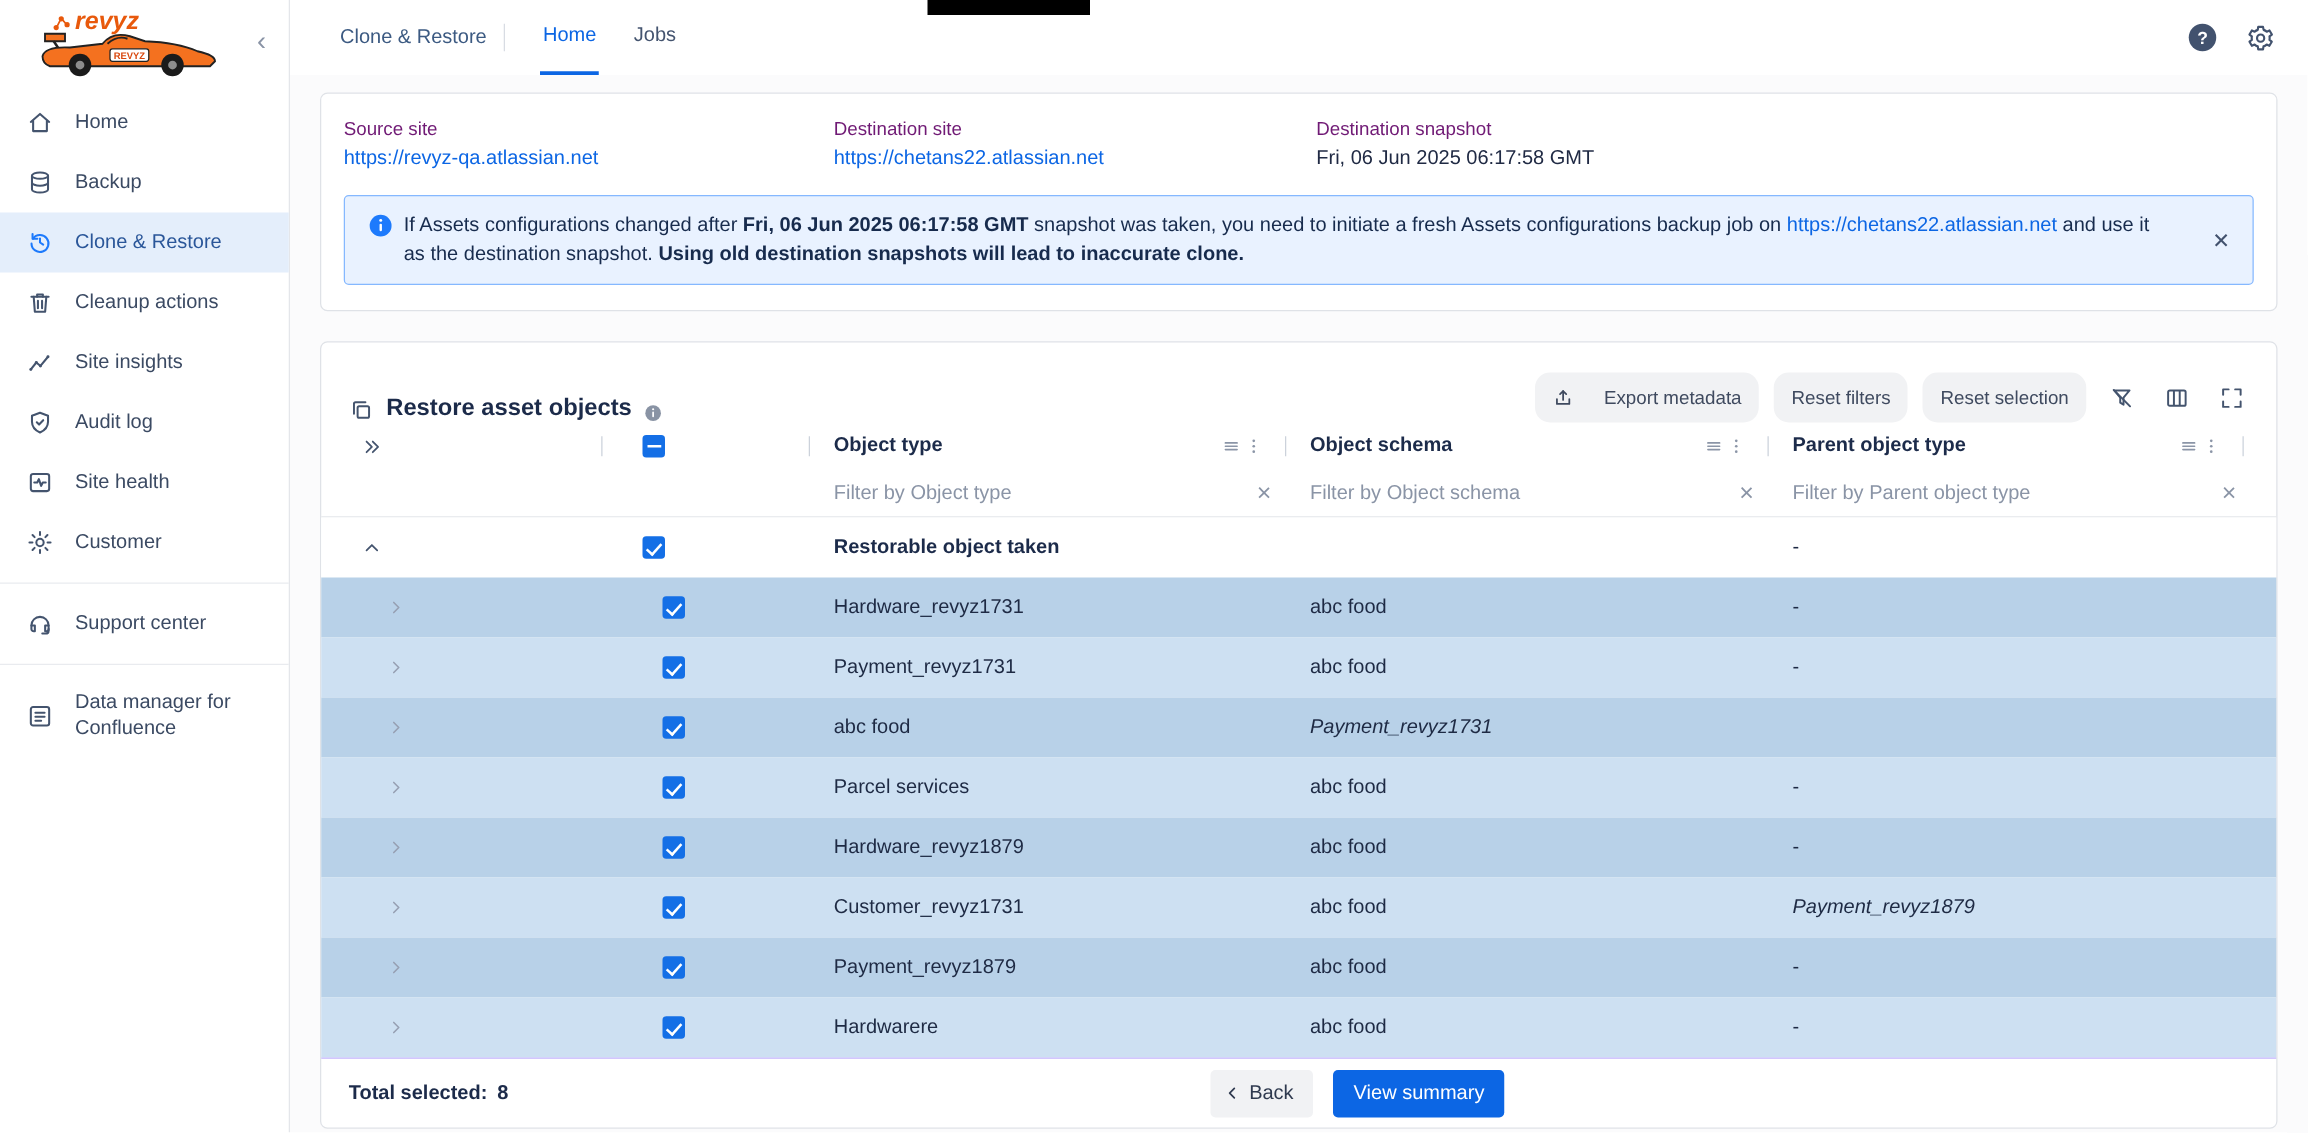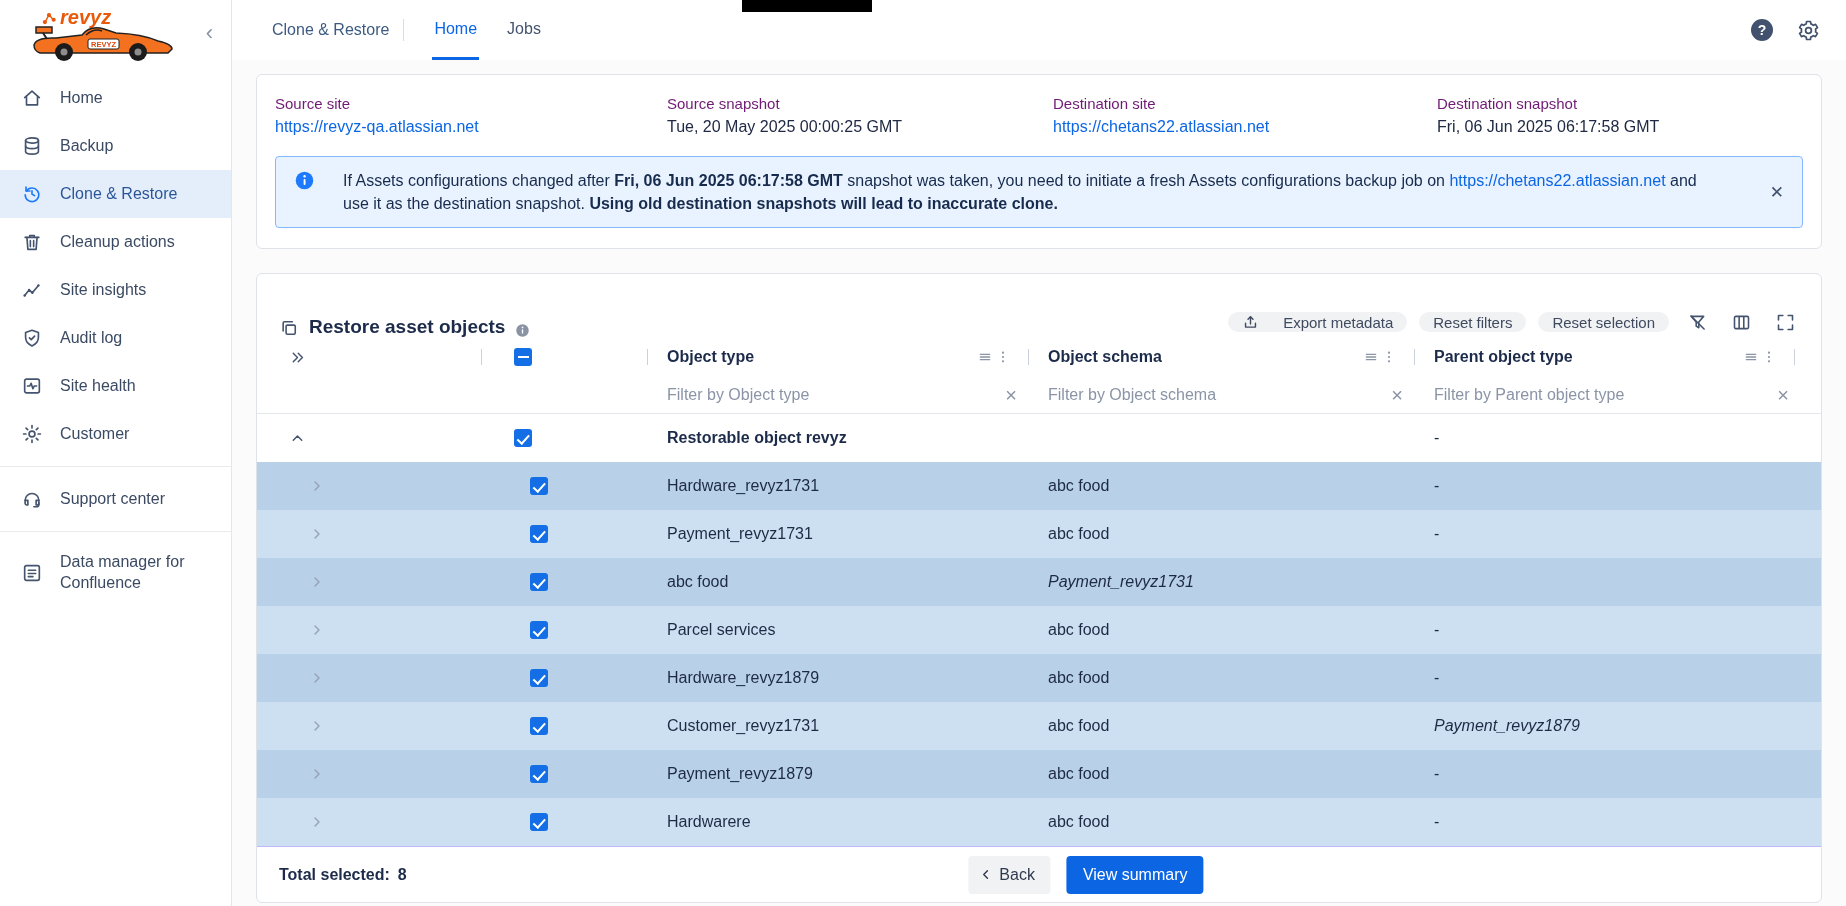--- a/index.html
+++ b/index.html
@@ -41,33 +41,33 @@
   .card { background:#fff; border:1px solid #dfe2e7; border-radius:6px; }
 
   
   .summary-card { padding:20px 0 20px 0; }
   .fields { display:grid; grid-template-columns:392px 386px 384px 1fr; }
   .field { padding-left:18px; }
   .field .flabel { font-size:15px; color:#701a75; margin-bottom:6px; }
   .field .fvalue { font-size:16px; color:#202a44; }
   .field a.fvalue { color:#0c66e4; text-decoration:none; cursor:pointer; }
 
-  .alert { margin:20px 18px 0 18px; background:#e9f2ff; border:1px solid #85b8ff; border-radius:4px; padding:12px 18px; display:flex; align-items:flex-start; gap:28px; }
+  .alert { margin:20px 18px 0 18px; background:#e9f2ff; border:1px solid #85b8ff; border-radius:4px; padding:12px 18px; display:flex; align-items:flex-start; gap:8px; }
   .alert-text { font-size:16px; line-height:1.45; color:#172b4d; padding-right:30px; }
   .alert-text a { color:#0c66e4; text-decoration:none; cursor:pointer; }
   .alert-close { align-self:center; margin-left:auto; color:#42526e; font-size:17px; cursor:pointer; line-height:1; }
 
   
   .table-card { margin-top:24px; margin-bottom:8px; }
   .card-head { display:flex; align-items:flex-end; height:64px; padding:0 20px 0 22px; }
   .title-ico { color:#44546e; display:flex; }
   .card-title { font-size:19px; font-weight:bold; color:#1c2b4a; margin-left:10px; }
   .info-dot { margin-left:10px; display:flex; }
   .actions { margin-left:auto; display:flex; align-items:center; gap:12px; }
-  .btn-gray { height:20px; padding:0 14px; background:#f1f2f4; border:none; border-radius:12px; color:#3f4a5f; font-size:15px; font-weight:500; display:flex; align-items:center; gap:24px; cursor:pointer; font-family:inherit; }
+  .btn-gray { height:40px; padding:0 14px; background:#f1f2f4; border:none; border-radius:12px; color:#3f4a5f; font-size:15px; font-weight:500; display:flex; align-items:center; gap:24px; cursor:pointer; font-family:inherit; }
   .icon-btn { width:32px; height:32px; display:flex; align-items:center; justify-content:center; background:none; border:none; color:#44546e; cursor:pointer; }
 
   .gridcols { display:grid; grid-template-columns:225px 166px 381px 386px 1fr; align-items:center; }
   .thead-row { height:38px; }
   .hcell { position:relative; height:100%; display:flex; align-items:center; font-weight:bold; font-size:16px; color:#1c2b4a; padding:0 10px 0 19px; }
   .hcell::after { content:''; position:absolute; right:0; top:11px; width:1px; height:16px; background:#ccd2db; }
   .hcell.last::after { right:26px; }
   .h-expand { padding-left:32px; color:#44546e; }
   .h-check { padding-left:32px; }
   .h-icons { margin-left:auto; display:flex; align-items:center; gap:2px; color:#8b95a7; margin-right:8px; }
@@ -256,24 +256,20 @@
     </div>
   </header>
 
   <div class="page">
 
     <section class="card summary-card">
       <div class="fields">
         <div class="field">
           <div class="flabel">Source site</div>
           <a class="fvalue">https://revyz-qa.atlassian.net</a>
-        </div>
-        <div class="field">
-          <div class="flabel">Source snapshot</div>
-          <div class="fvalue">Tue, 20 May 2025 00:00:25 GMT</div>
         </div>
         <div class="field">
           <div class="flabel">Destination site</div>
           <a class="fvalue">https://chetans22.atlassian.net</a>
         </div>
         <div class="field">
           <div class="flabel">Destination snapshot</div>
           <div class="fvalue">Fri, 06 Jun 2025 06:17:58 GMT</div>
         </div>
       </div>
@@ -427,21 +423,21 @@
         <div class="c-expand">
           <span style="display:flex;">
               <svg width="17" height="17" viewBox="0 0 24 24" fill="none" stroke="currentColor" stroke-width="2" stroke-linecap="round" stroke-linejoin="round">
                 <path d="M6 14.5l6-6 6 6"></path>
               </svg>
             </span>
         </div>
         <div class="c-check">
           <span class="cbx checked"></span>
         </div>
-        <div class="cell cell-bold">Restorable object revyz</div>
+        <div class="cell cell-bold">Restorable object taken</div>
         <div class="cell"></div>
         <div class="cell">-</div>
       </div>
 
       <div class="rows">
 
         <div class="gridcols trow">
           <div class="c-expand">
               <span style="display:flex;">
                 <svg width="16" height="16" viewBox="0 0 24 24" fill="none" stroke="currentColor" stroke-width="2" stroke-linecap="round" stroke-linejoin="round">

